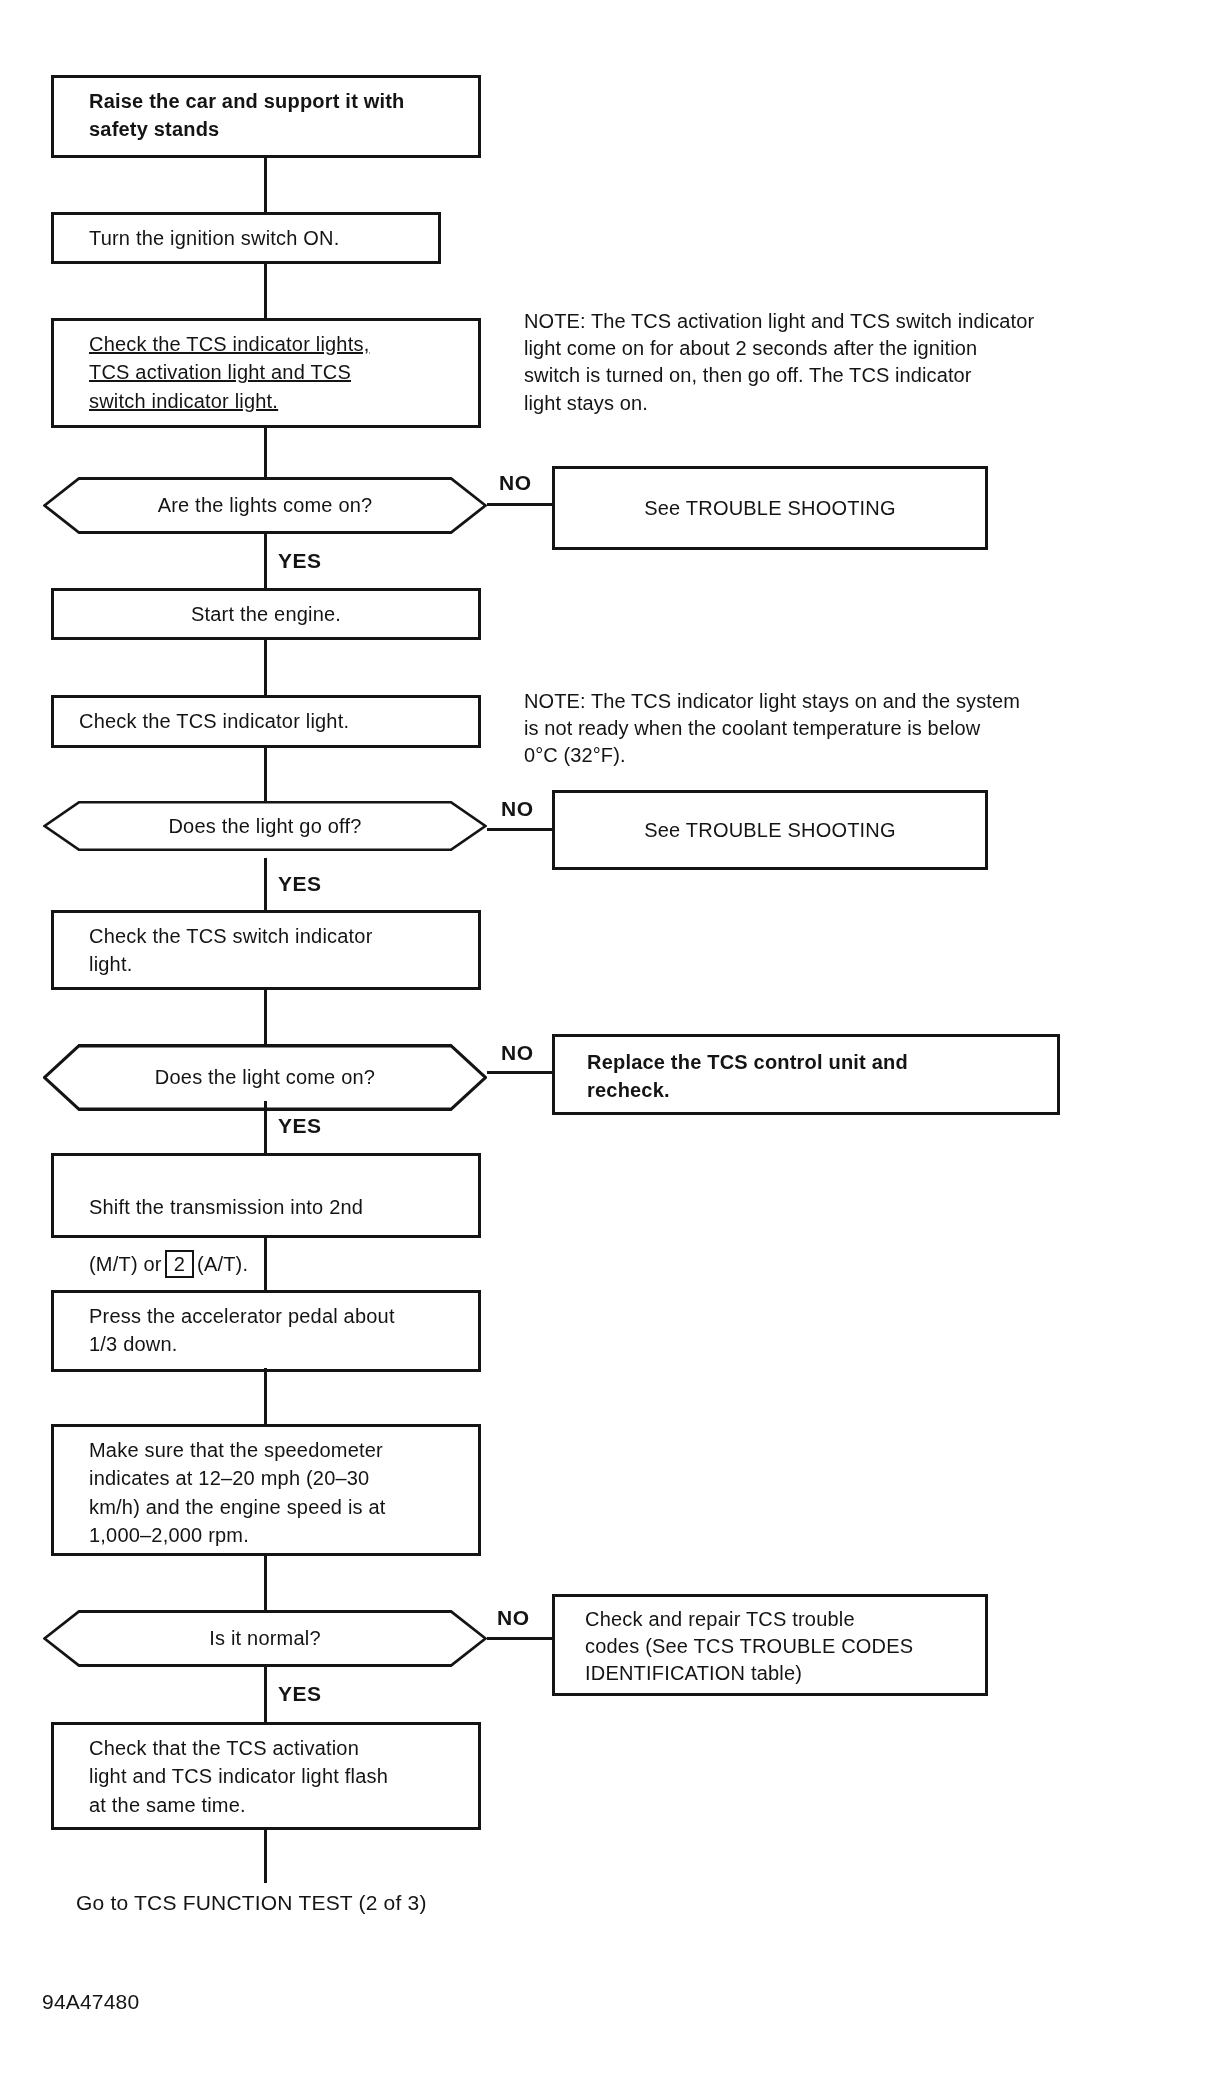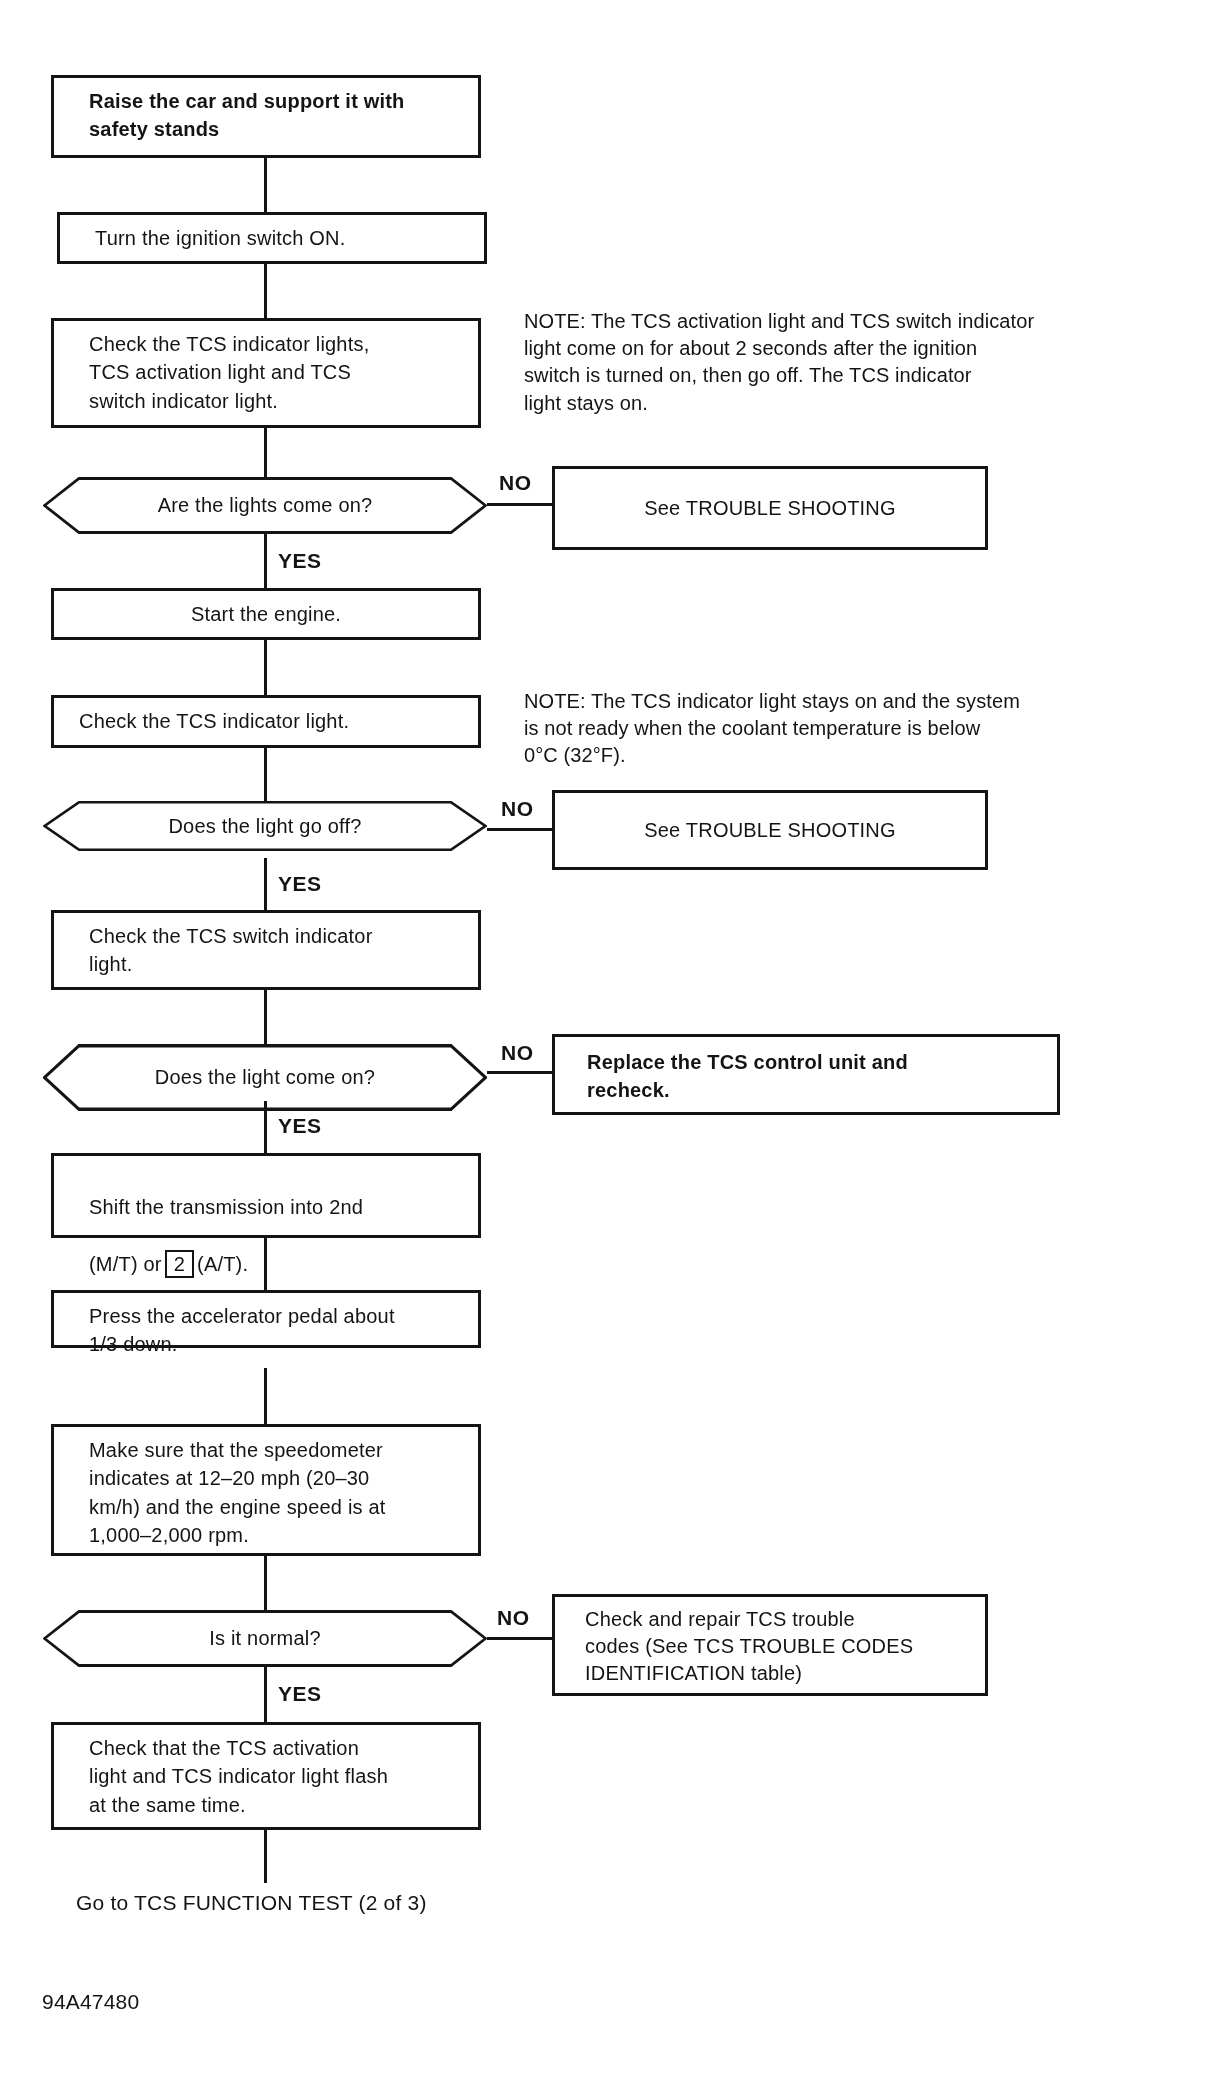--- a/index.html
+++ b/index.html
@@ -52,39 +52,39 @@
   .ptext{position:absolute;font-size:21px;letter-spacing:.2px;}
 </style>
 </head>
 <body>
 
 <div class="stage">
 
   <div class="pbox bold" style="left:51px;top:75px;width:430px;height:83px;">Raise the car and support it with
 safety stands</div>
 
-  <div class="pbox vcenter" style="left:57px;top:212px;width:430px;height:52px;">Turn the ignition switch ON.</div>
+  <div class="pbox vcenter" style="left:51px;top:212px;width:390px;height:52px;">Turn the ignition switch ON.</div>
 
-  <div class="pbox" style="left:51px;top:318px;width:430px;height:110px;">Check the TCS indicator lights,
+  <div class="pbox" style="left:51px;top:318px;width:430px;height:110px;text-decoration:underline;">Check the TCS indicator lights,
 TCS activation light and TCS
 switch indicator light.</div>
 
   <div class="pbox hcenter" style="left:51px;top:588px;width:430px;height:52px;">Start the engine.</div>
 
   <div class="pbox vcenter" style="left:51px;top:695px;width:430px;height:53px;padding-left:25px;">Check the TCS indicator light.</div>
 
   <div class="pbox" style="left:51px;top:910px;width:430px;height:80px;">Check the TCS switch indicator
 light.</div>
 
   <div class="pbox" style="left:51px;top:1153px;width:430px;height:85px;">
     <div>Shift the transmission into 2nd</div>
     <div><span>(M/T) or</span><span class="boxed2">2</span><span>(A/T).</span></div>
   </div>
 
-  <div class="pbox" style="left:51px;top:1290px;width:430px;height:58px;">Press the accelerator pedal about
+  <div class="pbox" style="left:51px;top:1290px;width:430px;height:82px;">Press the accelerator pedal about
 1/3 down.</div>
 
   <div class="pbox" style="left:51px;top:1424px;width:430px;height:132px;">Make sure that the speedometer
 indicates at 12–20 mph (20–30
 km/h) and the engine speed is at
 1,000–2,000 rpm.</div>
 
   <div class="pbox" style="left:51px;top:1722px;width:430px;height:108px;">Check that the TCS activation
 light and TCS indicator light flash
 at the same time.</div>

